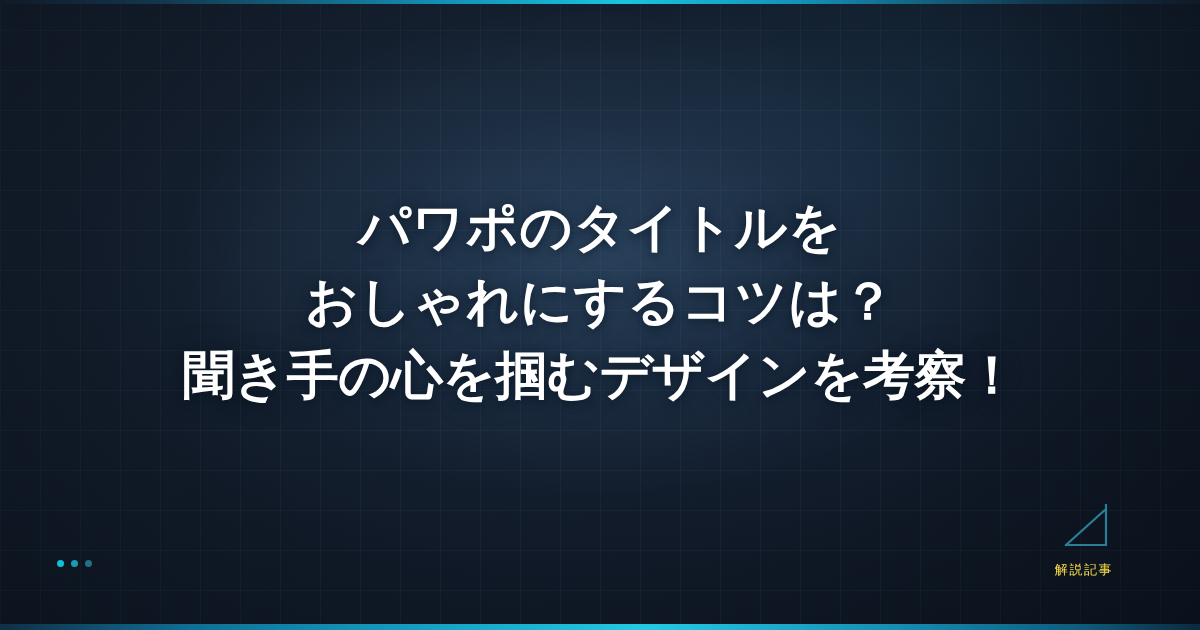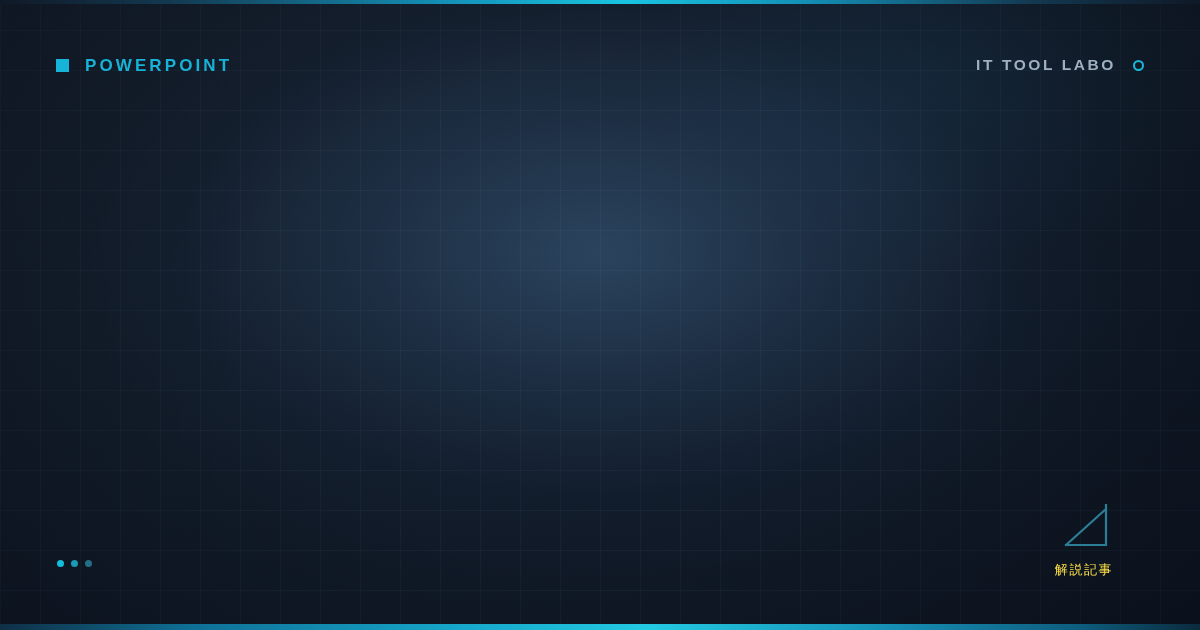--- a/index.html
+++ b/index.html
@@ -240,34 +240,26 @@
 
   <div class="bg-base"></div>
   <div class="bg-glow"></div>
   <div class="bg-glow-2"></div>
   <div class="bg-grid"></div>
   <div class="bg-vignette"></div>
 
   <div class="bar-top"></div>
   <div class="bar-bottom"></div>
 
-  <div class="header">
-
-    <div class="brand">
-      <span class="brand-square"></span>
-      <span class="brand-label">POWERPOINT</span>
-    </div>
-
-    <div class="site">
-      <span class="site-label">IT TOOL LABO</span>
-      <span class="site-ring"></span>
-    </div>
-
+
+  <div class="title-wrap">
+    <div class="title-line">パワポのタイトルを</div>
+    <div class="title-line">おしゃれにするコツは？</div>
+    <div class="title-line wide">聞き手の心を掴むデザインを考察！</div>
   </div>
-
 
   <div class="dots">
     <span class="dot d1"></span>
     <span class="dot d2"></span>
     <span class="dot d3"></span>
   </div>
 
   <div class="deco">
     <svg class="deco-mark" viewBox="0 0 56 52">
       <path d="M10 46 H50 M50 46 V6 M10 46 L50 10" fill="none" stroke="#2c7e97" stroke-width="2.2" stroke-linecap="square"></path>

